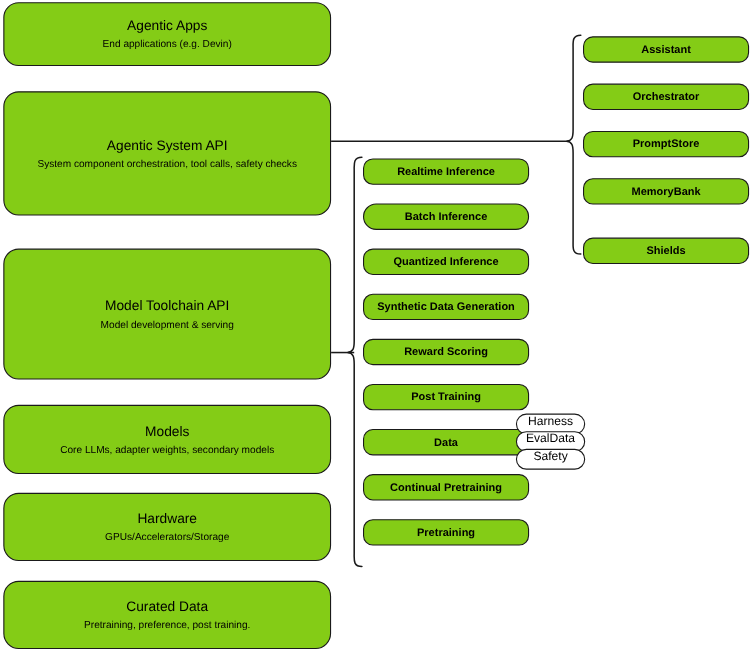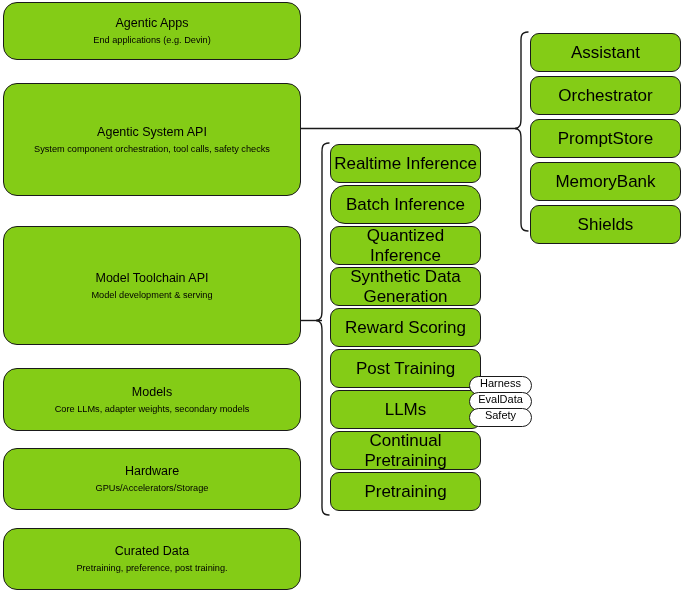--- a/index.html
+++ b/index.html
@@ -52,22 +52,23 @@
   }
   .layer-sub {
     font-size: 9.2px;
     line-height: 12px;
     margin-top: 3px;
     color: #000;
   }
   
   .item-box {
     border-radius: 9px;
-    height: 39px;
-    font-size: 17px;
+    height: 24px;
+    font-size: 10px;
+    font-weight: bold;
   }
   .mid-box {
     left: 330px;
     width: 151px;
   }
   .right-box {
     left: 530px;
     width: 151px;
   }
   
@@ -156,21 +157,21 @@
   <div class="node item-box mid-box" style="top:267px;">
     <span>Synthetic Data Generation</span>
   </div>
   <div class="node item-box mid-box" style="top:308px;">
     <span>Reward Scoring</span>
   </div>
   <div class="node item-box mid-box" style="top:349px;">
     <span>Post Training</span>
   </div>
   <div class="node item-box mid-box" style="top:390px;">
-    <span>LLMs</span>
+    <span>Data</span>
   </div>
   <div class="node item-box mid-box" style="top:431px;">
     <span>Continual Pretraining</span>
   </div>
   <div class="node item-box mid-box" style="top:472px;">
     <span>Pretraining</span>
   </div>
 
   <div class="pill" style="top:376px;">
     <span>Harness</span>
@@ -187,17 +188,17 @@
   </div>
   <div class="node item-box right-box" style="top:76px;">
     <span>Orchestrator</span>
   </div>
   <div class="node item-box right-box" style="top:119px;">
     <span>PromptStore</span>
   </div>
   <div class="node item-box right-box" style="top:162px;">
     <span>MemoryBank</span>
   </div>
-  <div class="node item-box right-box" style="top:205px;">
+  <div class="node item-box right-box" style="top:216px;">
     <span>Shields</span>
   </div>
 
 </div>
 
 </body></html>

